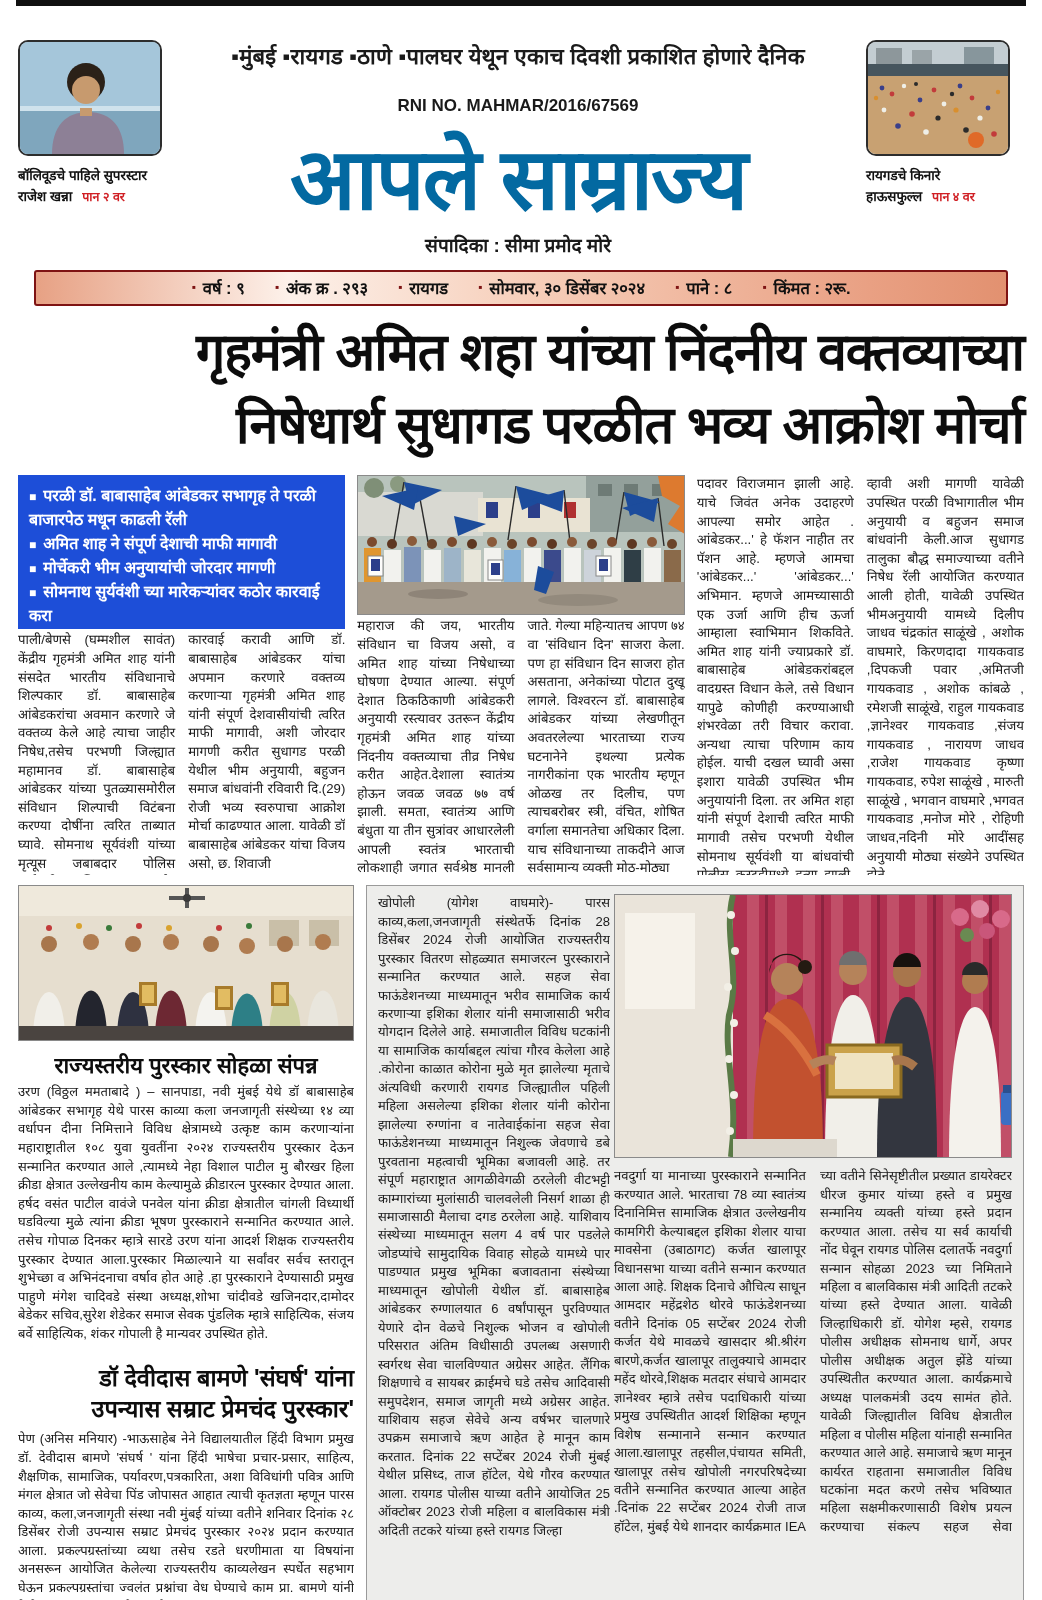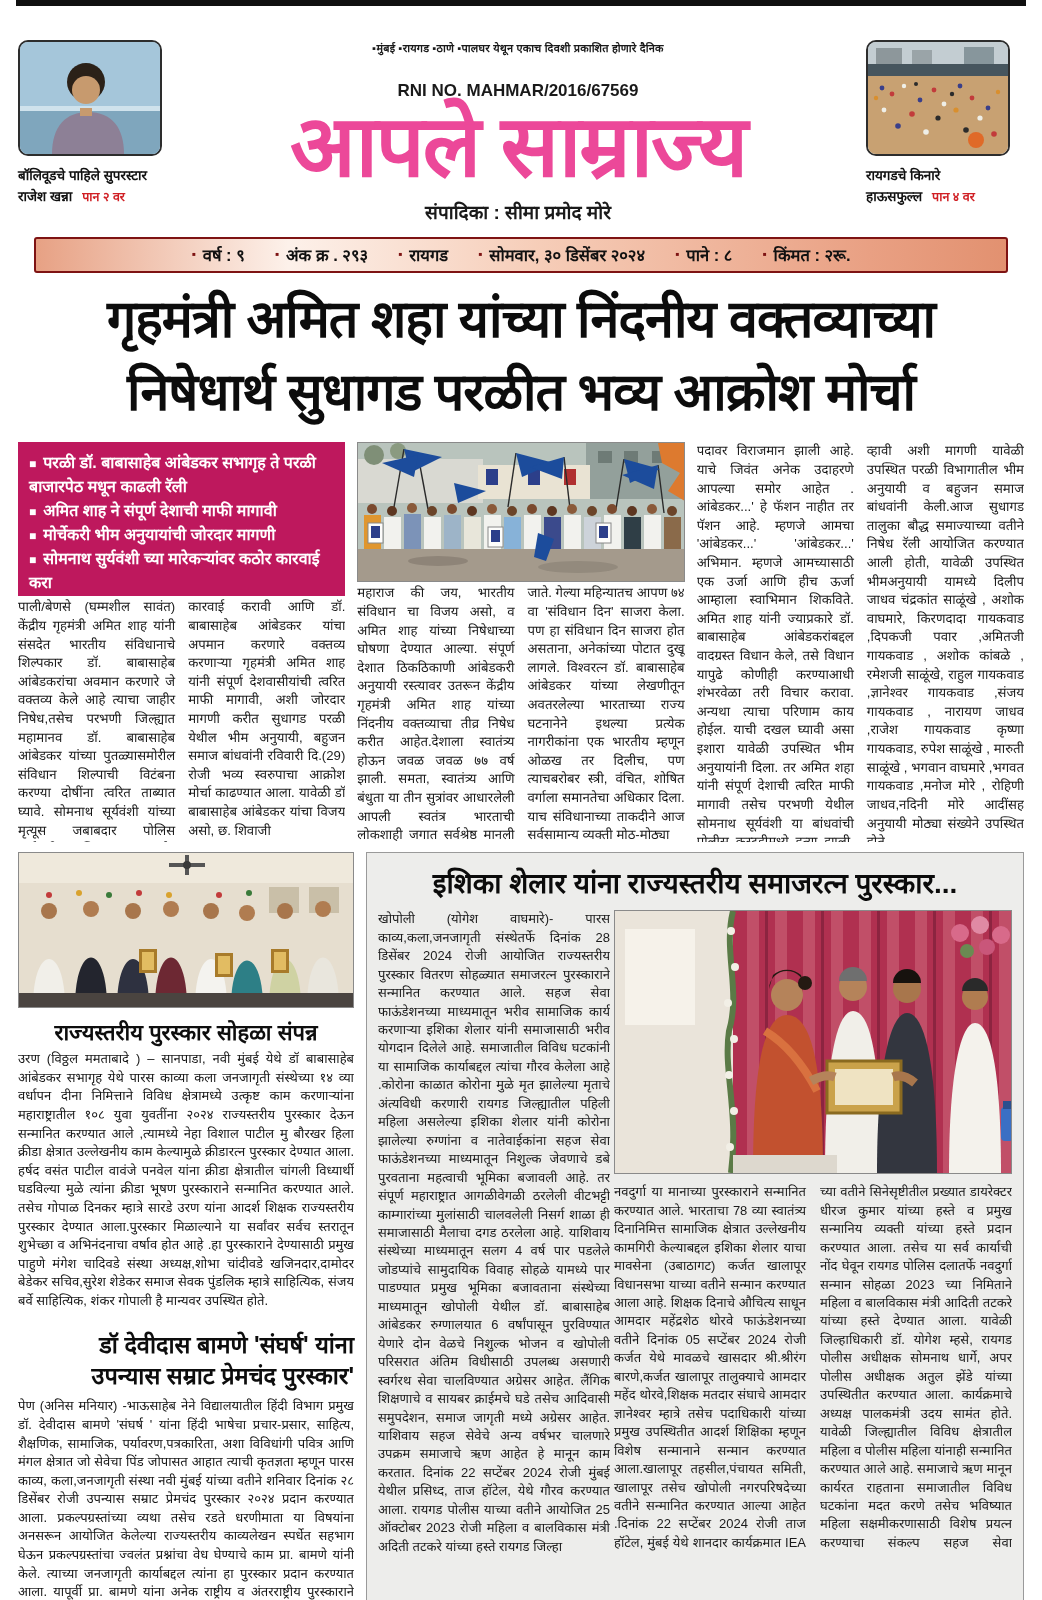--- a/index.html
+++ b/index.html
@@ -13,41 +13,41 @@
 
   
   .header{display:flex;align-items:flex-start;padding-top:34px;}
   .promo{width:152px;flex:none;}
   .promo-photo{width:140px;height:112px;border:2px solid #2d2d2d;border-radius:10px;overflow:hidden;background:#cfd8dc;}
   .promo-photo svg{display:block;}
   .promo-cap{font-weight:700;font-size:13.5px;line-height:1.55;margin-top:10px;color:#111;}
   .promo-cap .row2{display:flex;align-items:baseline;gap:10px;}
   .pageref{color:#d01f24;font-weight:800;font-size:12.5px;}
   .center-head{flex:1;text-align:center;min-width:0;}
-  .tagline{font-size:11px;font-weight:800;letter-spacing:.2px;}
+  .tagline{font-size:22px;font-weight:800;letter-spacing:.2px;}
   .rni{font-size:17px;font-weight:800;margin-top:26px;}
-  .masthead{font-size:86px;font-weight:900;color:#ec4899;line-height:1.02;letter-spacing:-2px;margin-top:2px;}
+  .masthead{font-size:86px;font-weight:900;color:#0369a1;line-height:1.02;letter-spacing:-2px;margin-top:20px;}
   .editor{font-size:19px;font-weight:800;margin-top:8px;}
 
   
   .dateline{margin:12px 16px 0;border:2px solid #7e1313;border-radius:3px;
     background:linear-gradient(90deg,#e7a184,#fdf1ea 26%,#f6cdb8 52%,#e9a083 86%,#e29170);
     display:flex;justify-content:center;align-items:center;gap:30px;padding:4px 0 5px;
     font-weight:800;font-size:16.5px;color:#111;}
   .dl-item{display:flex;align-items:center;gap:7px;white-space:nowrap;}
   .sqr{color:#7e1313;font-size:12px;line-height:1;}
 
   
-  .headline{text-align:center;font-weight:900;font-size:52px;line-height:1.40;
+  .headline{text-align:right;font-weight:900;font-size:52px;line-height:1.40;
     letter-spacing:-1px;color:#0c0c0c;margin-top:10px;}
 
   
   .lead{display:flex;gap:12px;margin-top:14px;height:400px;}
   .lead-col{flex:1;min-width:0;display:flex;flex-direction:column;}
-  .highlights{background:#be185d;color:#fff;font-size:16px;font-weight:700;
+  .highlights{background:#1d4ed8;color:#fff;font-size:16px;font-weight:700;
     padding:9px 11px;line-height:1.5;height:136px;overflow:hidden;flex:none;}
   .h-item{display:block;}
   .h-item .sq{color:#fff;font-size:12px;margin-right:7px;}
   .photo-frame{border:1px solid #8a8a8a;overflow:hidden;flex:none;background:#b9c4bd;}
   .photo-frame svg{display:block;}
   .twocol{column-count:2;column-gap:13px;font-size:13.2px;line-height:1.41;
     text-align:justify;margin-top:2px;overflow:hidden;flex:1;}
   .twocol.full{margin-top:0;}
 
   
@@ -348,21 +348,20 @@
       <div class="subhead">राज्यस्तरीय पुरस्कार सोहळा संपन्न</div>
       <div class="body-sm" style="height:268px;overflow:hidden;">उरण (विठ्ठल ममताबादे ) – सानपाडा, नवी मुंबई येथे डॉ बाबासाहेब आंबेडकर सभागृह येथे पारस काव्या कला जनजागृती संस्थेच्या १४ व्या वर्धापन दीना निमित्ताने विविध क्षेत्रामध्ये उत्कृष्ट काम करणाऱ्यांना महाराष्ट्रातील १०८ युवा युवतींना २०२४ राज्यस्तरीय पुरस्कार देऊन सन्मानित करण्यात आले ,त्यामध्ये नेहा विशाल पाटील मु बौरखर हिला क्रीडा क्षेत्रात  उल्लेखनीय काम केल्यामुळे क्रीडारत्न पुरस्कार देण्यात आला.  हर्षद वसंत पाटील वावंजे पनवेल यांना क्रीडा क्षेत्रातील चांगली विध्यार्थी घडविल्या मुळे त्यांना क्रीडा भूषण पुरस्काराने सन्मानित करण्यात आले. तसेच गोपाळ दिनकर म्हात्रे सारडे उरण यांना आदर्श शिक्षक राज्यस्तरीय पुरस्कार देण्यात आला.पुरस्कार मिळाल्याने या सर्वांवर सर्वच स्तरातून शुभेच्छा व अभिनंदनाचा वर्षाव होत आहे .हा पुरस्काराने देण्यासाठी प्रमुख पाहुणे मंगेश चादिवडे संस्था अध्यक्ष,शोभा चांदीवडे खजिनदार,दामोदर बेडेकर सचिव,सुरेश शेडेकर समाज सेवक पुंडलिक म्हात्रे साहित्यिक, संजय बर्वे साहित्यिक, शंकर गोपाली  है मान्यवर उपस्थित होते.</div>
       <div class="subhead2">
         <div>डॉ देवीदास बामणे 'संघर्ष' यांना</div>
         <div>उपन्यास सम्राट प्रेमचंद पुरस्कार'</div>
       </div>
       <div class="body-sm" style="height:238px;overflow:hidden;">पेण (अनिस मनियार) -भाऊसाहेब नेने विद्यालयातील हिंदी विभाग प्रमुख डॉ. देवीदास बामणे 'संघर्ष ' यांना हिंदी भाषेचा प्रचार-प्रसार, साहित्य, शैक्षणिक, सामाजिक, पर्यावरण,पत्रकारिता, अशा विविधांगी पवित्र आणि मंगल क्षेत्रात जो सेवेचा पिंड जोपासत आहात त्याची कृतज्ञता म्हणून पारस काव्य, कला,जनजागृती संस्था नवी मुंबई यांच्या वतीने शनिवार दिनांक २८ डिसेंबर रोजी उपन्यास सम्राट प्रेमचंद पुरस्कार २०२४ प्रदान करण्यात आला.  प्रकल्पग्रस्तांच्या व्यथा तसेच रडते धरणीमाता या विषयांना अनसरून आयोजित केलेल्या राज्यस्तरीय काव्यलेखन स्पर्धेत सहभाग घेऊन प्रकल्पग्रस्तांचा ज्वलंत प्रश्नांचा वेध घेण्याचे काम प्रा. बामणे यांनी केले. त्याच्या जनजागृती कार्याबद्दल त्यांना हा पुरस्कार प्रदान करण्यात आला. यापूर्वी प्रा. बामणे यांना अनेक राष्ट्रीय व अंतरराष्ट्रीय पुरस्काराने सम्मानित करण्यात आला आहे. याप्रसंगी संस्थेचे अध्यक्ष मंगेश चादीवडे सर , आगरी भाषेचे प्रसिद्ध कवि व साहित्यिक श्री पुंडलीक म्हात्रे व नागपुरचे संत कबीराचे गाढा अभ्यासक कवि लेखक श्री संजय बर्वे , सौ लता देविदास बामणे, पुत्र सूरज देवीदास बामणे व सहकारी मित्रमंडळी उपस्थित होते.  यावेळी पेण एज्युकेशन सोसायटीचे अध्यक्ष ॲड .मंगेश नेने, कुटुंब प्रमुख बापूसाहेब नेने, सचिव बाळासाहेब जोशी, उपकार्याध्यक्ष व खजिनदार संजय कडू, प्रशांत ओक , प्राचार्य डॉ.एस.बी.धारप व संस्थेचे इतर पदाधिकारी यांनी प्रा. डॉ.देवीदास बामणे यांचे कौतुक केले.</div>
     </div>
 
     <div class="ishika">
-      <div class="ishika-head">इशिका शेलार यांना राज्यस्तरीय समाजरत्न पुरस्कार...</div>
       <div class="ishika-grid">
         <div class="icol1">खोपोली (योगेश वाघमारे)- पारस काव्य,कला,जनजागृती संस्थेतर्फे दिनांक 28 डिसेंबर 2024 रोजी आयोजित राज्यस्तरीय पुरस्कार वितरण सोहळ्यात समाजरत्न पुरस्काराने सन्मानित करण्यात आले. सहज सेवा फाऊंडेशनच्या माध्यमातून भरीव सामाजिक कार्य करणाऱ्या इशिका शेलार यांनी समाजासाठी भरीव योगदान दिलेले आहे. समाजातील विविध घटकांनी या सामाजिक कार्याबद्दल त्यांचा गौरव केलेला आहे .कोरोना काळात कोरोना मुळे मृत झालेल्या मृताचे अंत्यविधी करणारी रायगड जिल्ह्यातील पहिली महिला असलेल्या इशिका शेलार यांनी कोरोना झालेल्या रुग्णांना व नातेवाईकांना सहज सेवा फाऊंडेशनच्या माध्यमातून निशुल्क जेवणाचे डबे पुरवताना महत्वाची भूमिका बजावली आहे. तर संपूर्ण महाराष्ट्रात आगळीवेगळी ठरलेली वीटभट्टी काम्गारांच्या मुलांसाठी चालवलेली निसर्ग शाळा ही समाजासाठी मैलाचा दगड ठरलेला आहे. याशिवाय संस्थेच्या माध्यमातून सलग 4 वर्ष पार पडलेले जोडप्यांचे सामुदायिक विवाह सोहळे यामध्ये पार पाडण्यात प्रमुख भूमिका बजावताना संस्थेच्या माध्यमातून खोपोली येथील डॉ. बाबासाहेब आंबेडकर रुग्णालयात 6 वर्षांपासून पुरविण्यात येणारे दोन वेळचे निशुल्क भोजन व खोपोली परिसरात अंतिम विधीसाठी उपलब्ध असणारी स्वर्गरथ सेवा चालविण्यात अग्रेसर आहेत. लैंगिक शिक्षणाचे व सायबर क्राईमचे घडे तसेच आदिवासी समुपदेशन, समाज जागृती मध्ये अग्रेसर आहेत. याशिवाय सहज सेवेचे अन्य वर्षभर चालणारे उपक्रम समाजाचे ऋण आहेत हे मानून काम करतात. दिनांक 22 सप्टेंबर 2024 रोजी मुंबई येथील प्रसिध्द, ताज हॉटेल, येथे गौरव करण्यात आला. रायगड पोलीस याच्या वतीने आयोजित 25 ऑक्टोबर 2023 रोजी महिला व बालविकास मंत्री अदिती तटकरे यांच्या हस्ते रायगड जिल्हा</div>
         <div class="iright">
           <div class="photo-frame" style="height:262px;">
             <svg width="405" height="262" viewBox="0 0 405 262" preserveAspectRatio="none">
               <rect width="405" height="262" fill="#eae4da"></rect>
               <rect x="10" y="18" width="70" height="96" fill="#f6f2ea"></rect>
               <rect x="118" width="287" height="262" fill="#b03050"></rect>
               <g fill="#c14f68">
                   <rect x="132" width="12" height="262"></rect>

